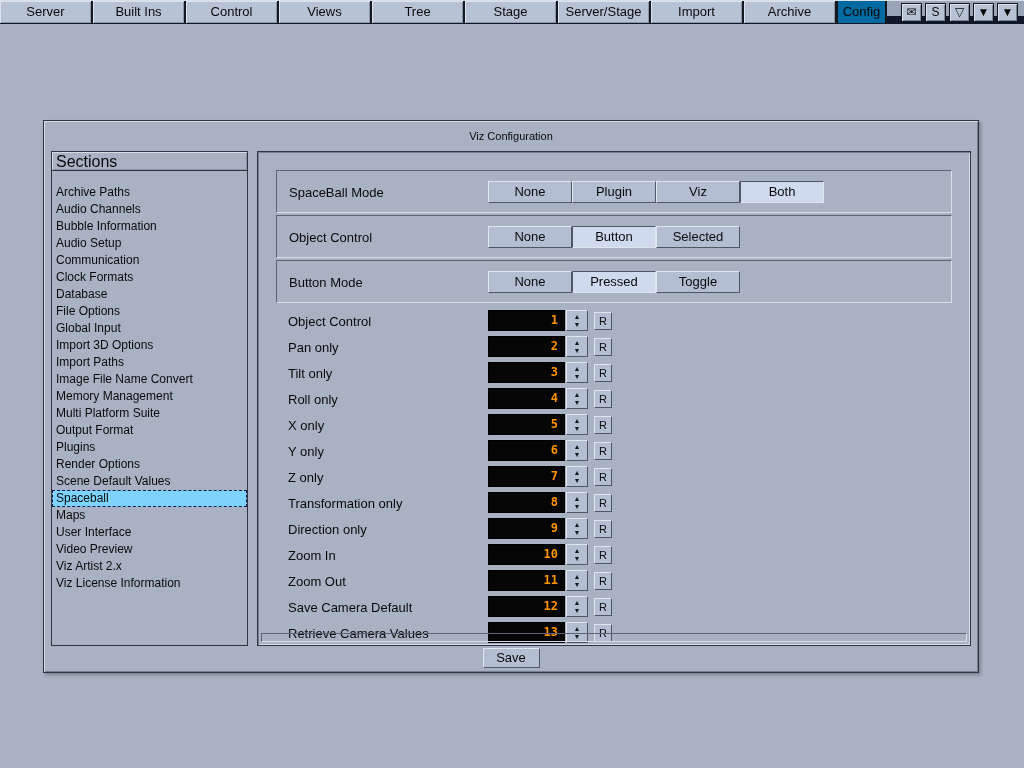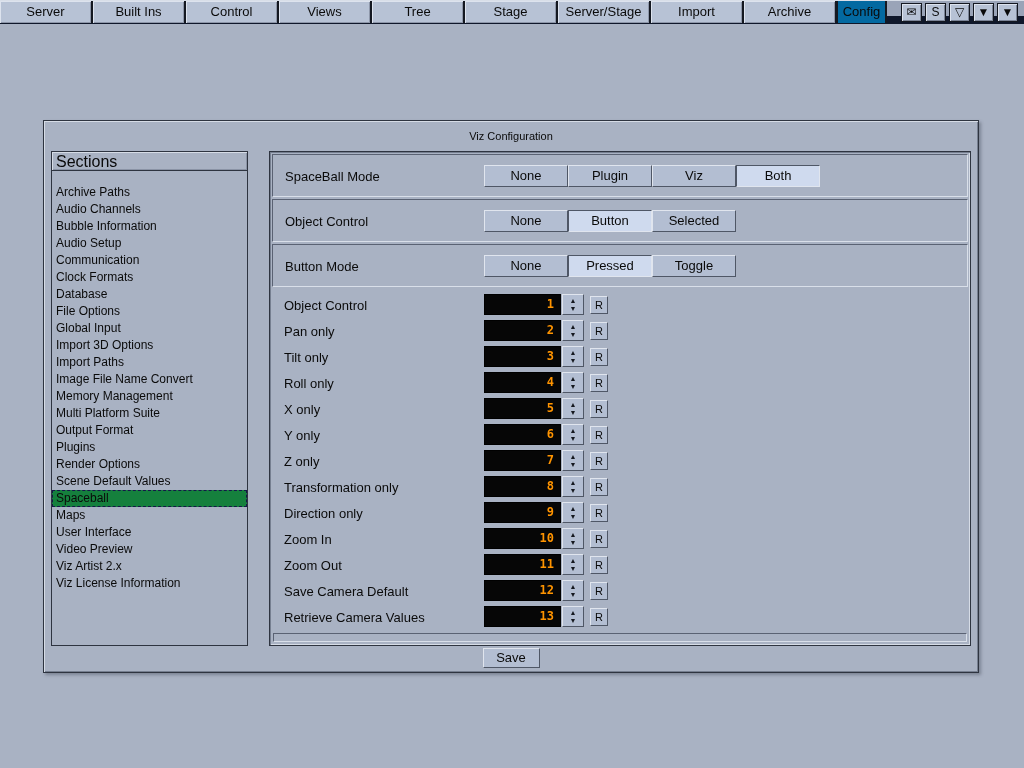--- a/index.html
+++ b/index.html
@@ -29,24 +29,24 @@
   .dialog-title { height:28px; line-height:30px; text-align:center; font-size:11px; }
   .dialog-body { position:absolute; top:30px; left:7px; right:7px; bottom:26px; display:flex; }
 
   
   .sections { width:197px; border:1px solid #2e3440; display:flex; flex-direction:column; background:#a9b2c3; }
   .sections-header { height:19px; line-height:19px; padding-left:4px; font-size:16px;
                      border-bottom:1px solid #2e3440;
                      box-shadow: inset 1px 1px 0 #d6dce6, inset -1px -1px 0 #8a93a5; }
   .sections-items { flex:1; padding-top:13px; overflow:hidden; }
   .section-item { height:17px; line-height:17px; padding-left:4px; font-size:12px; white-space:nowrap; cursor:default; }
-  .section-item.selected { background:#15803d; outline:1px dashed #15154a; outline-offset:-1px; }
-
-  
-  .panel { flex:1; margin-left:21px; border:1px solid #2e3440; position:relative; padding:2px;
+  .section-item.selected { background:#7dd3fc; outline:1px dashed #15154a; outline-offset:-1px; }
+
+  
+  .panel { flex:1; margin-left:9px; border:1px solid #2e3440; position:relative; padding:18px;
            box-shadow: inset 1px 1px 0 #767f90, inset -1px -1px 0 #d6dce6; }
   .group { height:43px; margin-bottom:2px; border:1px solid; border-color:#5a6273 #d9dfe9 #d9dfe9 #5a6273; position:relative; }
   .group-label { position:absolute; left:12px; top:50%; transform:translateY(-50%); font-size:13px; }
   .btn-row { position:absolute; left:211px; top:50%; transform:translateY(-50%); display:flex; }
   .opt-btn { width:84px; height:22px; line-height:20px; text-align:center; font-size:13px; background:#b3bed2;
              border:1px solid; border-color:#e0e5ee #4f5766 #4f5766 #e0e5ee; cursor:default; }
   .opt-btn.selected { background:#cfdaee; border-color:#4f5766 #e0e5ee #e0e5ee #4f5766; }
 
   
   .rows { padding-top:3px; }

